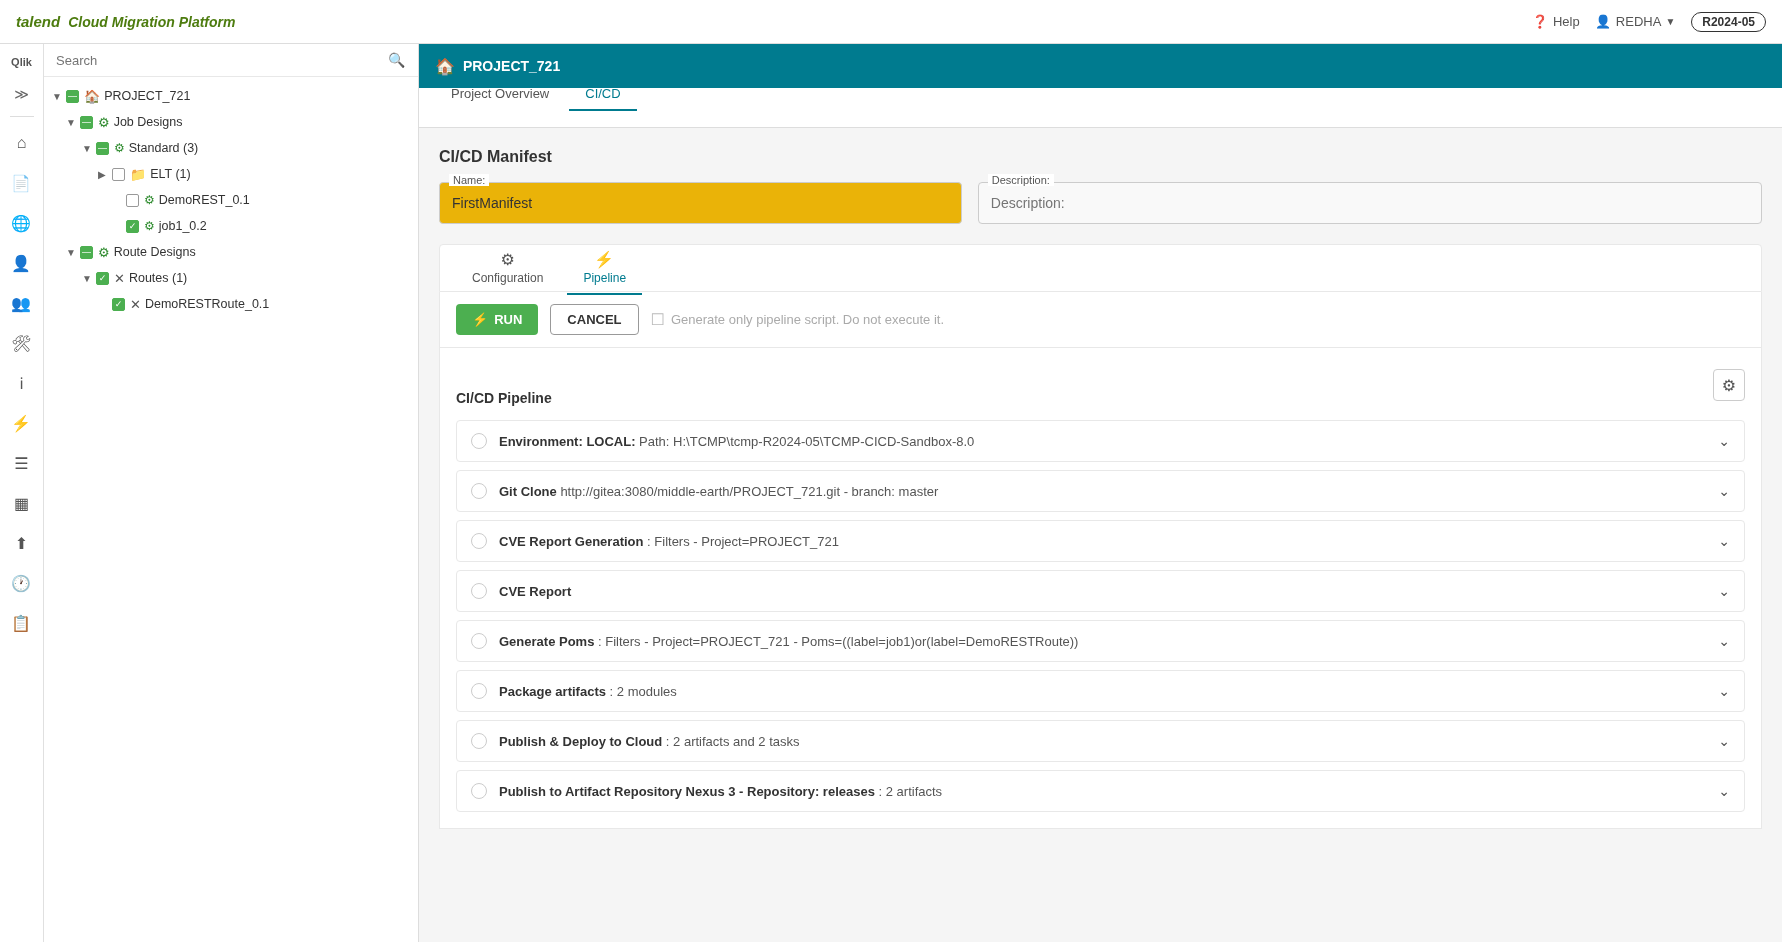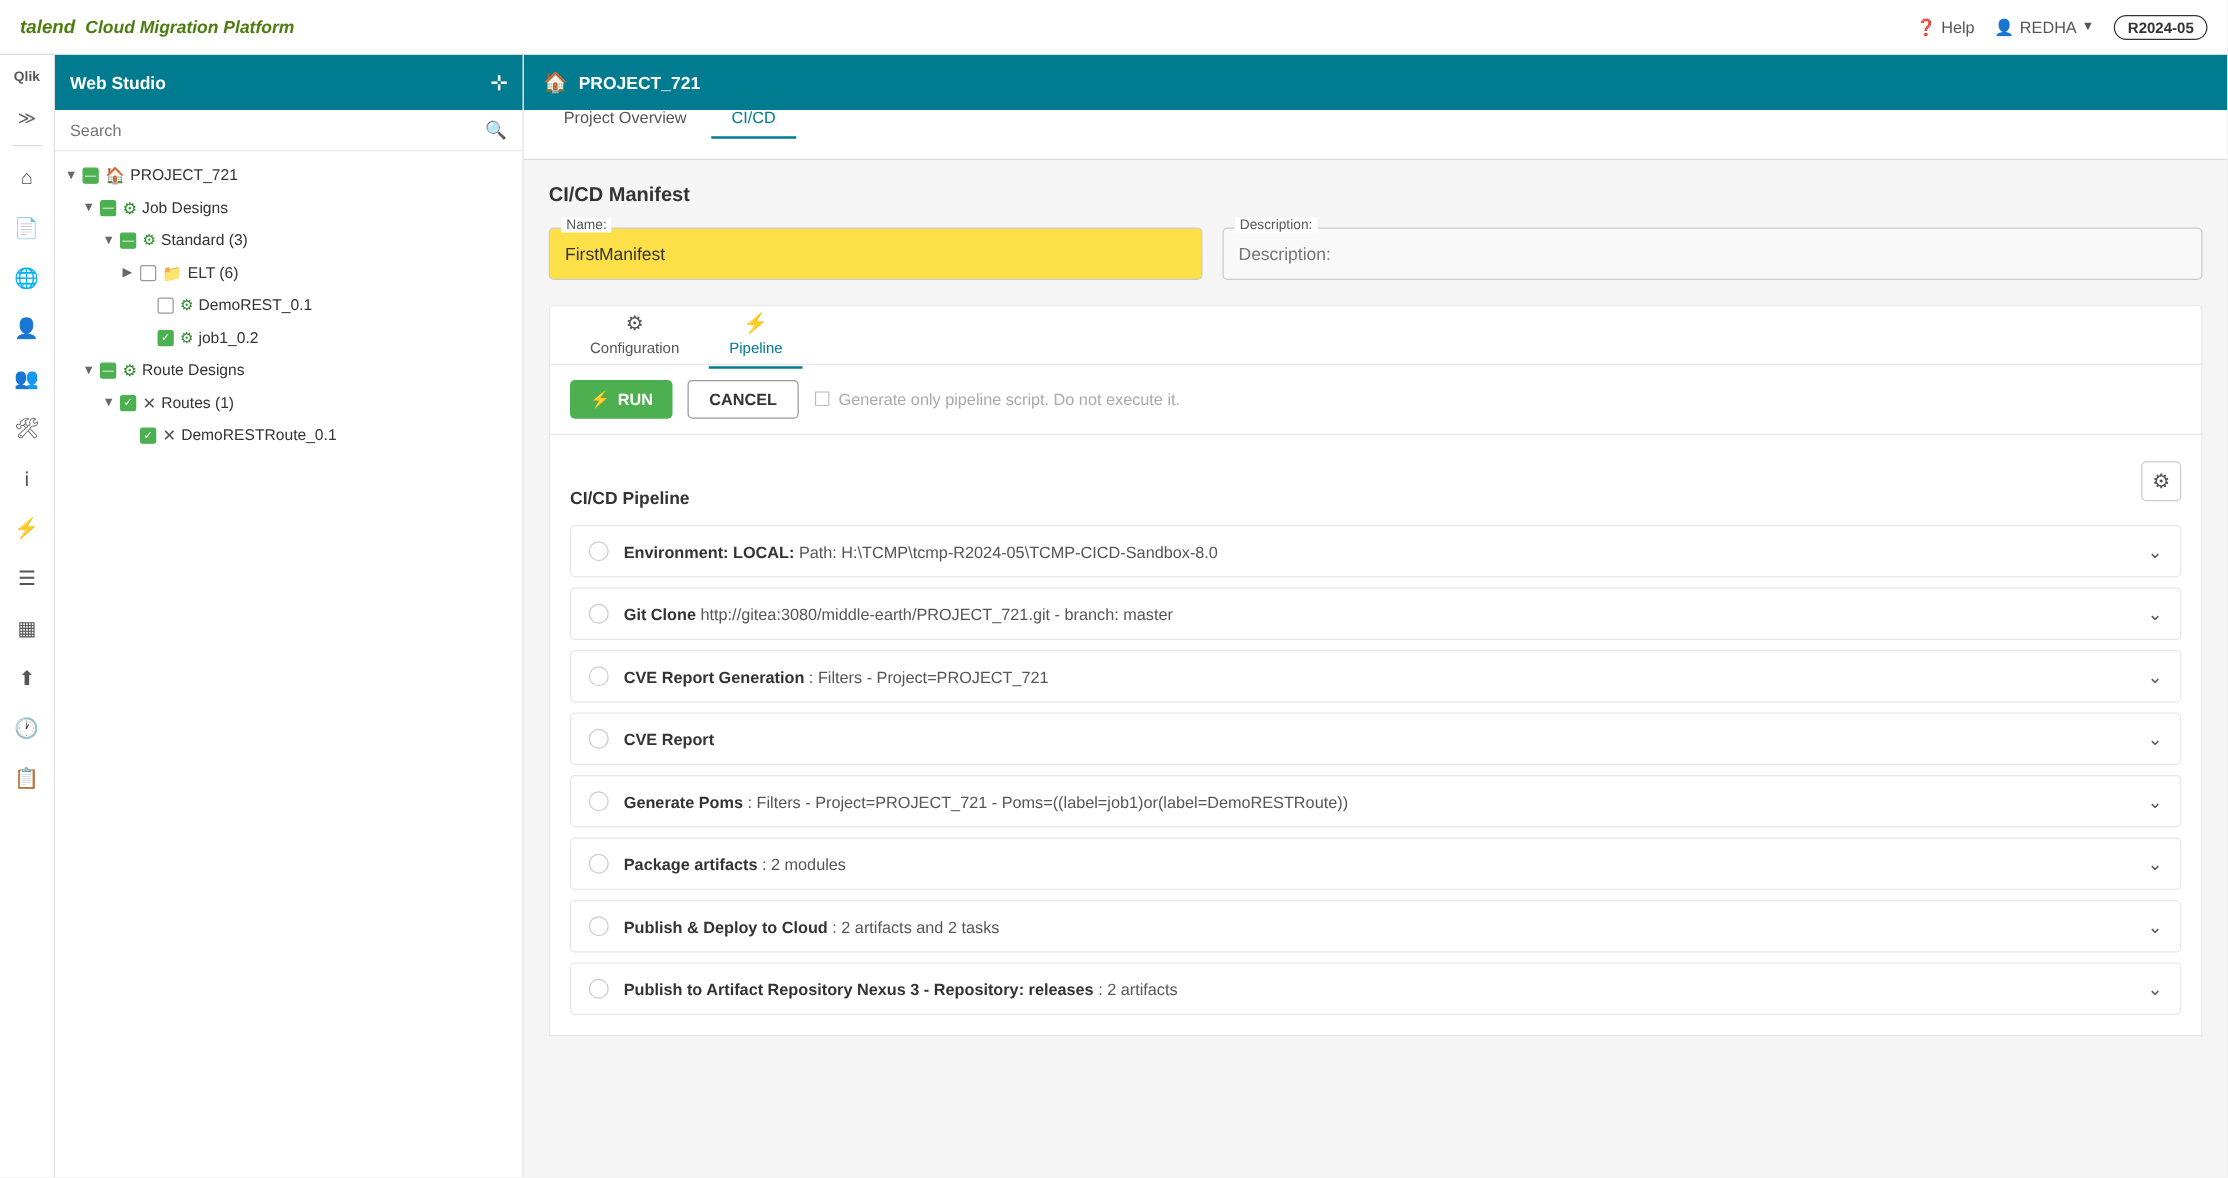--- a/index.html
+++ b/index.html
@@ -144,21 +144,21 @@
     .field-group { flex: 1; position: relative; }
     .field-group.wide { flex: 2; }
     .field-label {
       position: absolute; top: -8px; left: 10px;
       background: #fff; padding: 0 4px;
       font-size: 11px; color: #555; z-index: 1;
     }
     .field-input {
       width: 100%; padding: 12px 12px;
       border: 1px solid #ccc; border-radius: 4px;
-      font-size: 14px; color: #333; background: #fde047;
+      font-size: 14px; color: #333; background: #eab308;
       outline: none;
     }
     .field-input.description { background: #f9f9f9; color: #aaa; }
 
     
     .sub-tabs-bar {
       background: #fff;
       border: 1px solid #e8e8e8;
       border-radius: 4px 4px 0 0;
       display: flex;
@@ -287,26 +287,20 @@
     <div class="nav-icon" title="Info">ℹ</div>
     <div class="nav-icon" title="Events">⚡</div>
     <div class="nav-icon" title="List">☰</div>
     <div class="nav-icon" title="Grid">▦</div>
     <div class="nav-icon" title="Upload">⬆</div>
     <div class="nav-icon" title="History">🕐</div>
     <div class="nav-icon" title="Reports">📋</div>
   </div>
 
   <div class="web-studio-sidebar">
-    <div class="sidebar-header">
-      <span>Web Studio</span>
-      <div class="sidebar-header-actions">
-        <span>⊹</span>
-      </div>
-    </div>
     <div class="search-bar">
       <input class="search-input" type="text" placeholder="Search" style="">
       <span class="search-icon">🔍</span>
     </div>
     <div class="tree-area">
 
       <div class="tree-item" style="padding-left: 8px;">
         <span class="tree-arrow">▼</span>
         <span class="tree-check">
           <span class="tree-check-box partial"></span>
@@ -332,21 +326,21 @@
         <span class="tree-icon green" style="margin-left:4px; font-size:12px;">⚙</span>
         <span class="tree-label">Standard (3)</span>
       </div>
 
       <div class="tree-item" style="padding-left: 54px;">
         <span class="tree-arrow">▶</span>
         <span class="tree-check">
           <span class="tree-check-box" style="border-color:#999;"></span>
         </span>
         <span class="tree-icon folder" style="margin-left:4px;">📁</span>
-        <span class="tree-label">ELT (6)</span>
+        <span class="tree-label">ELT (1)</span>
       </div>
 
       <div class="tree-item" style="padding-left: 68px;">
         <span class="tree-arrow" style="visibility:hidden;">▶</span>
         <span class="tree-check">
           <span class="tree-check-box" style="border-color:#999;"></span>
         </span>
         <span class="tree-icon green" style="margin-left:4px; font-size:12px;">⚙</span>
         <span class="tree-label">DemoREST_0.1</span>
       </div>

